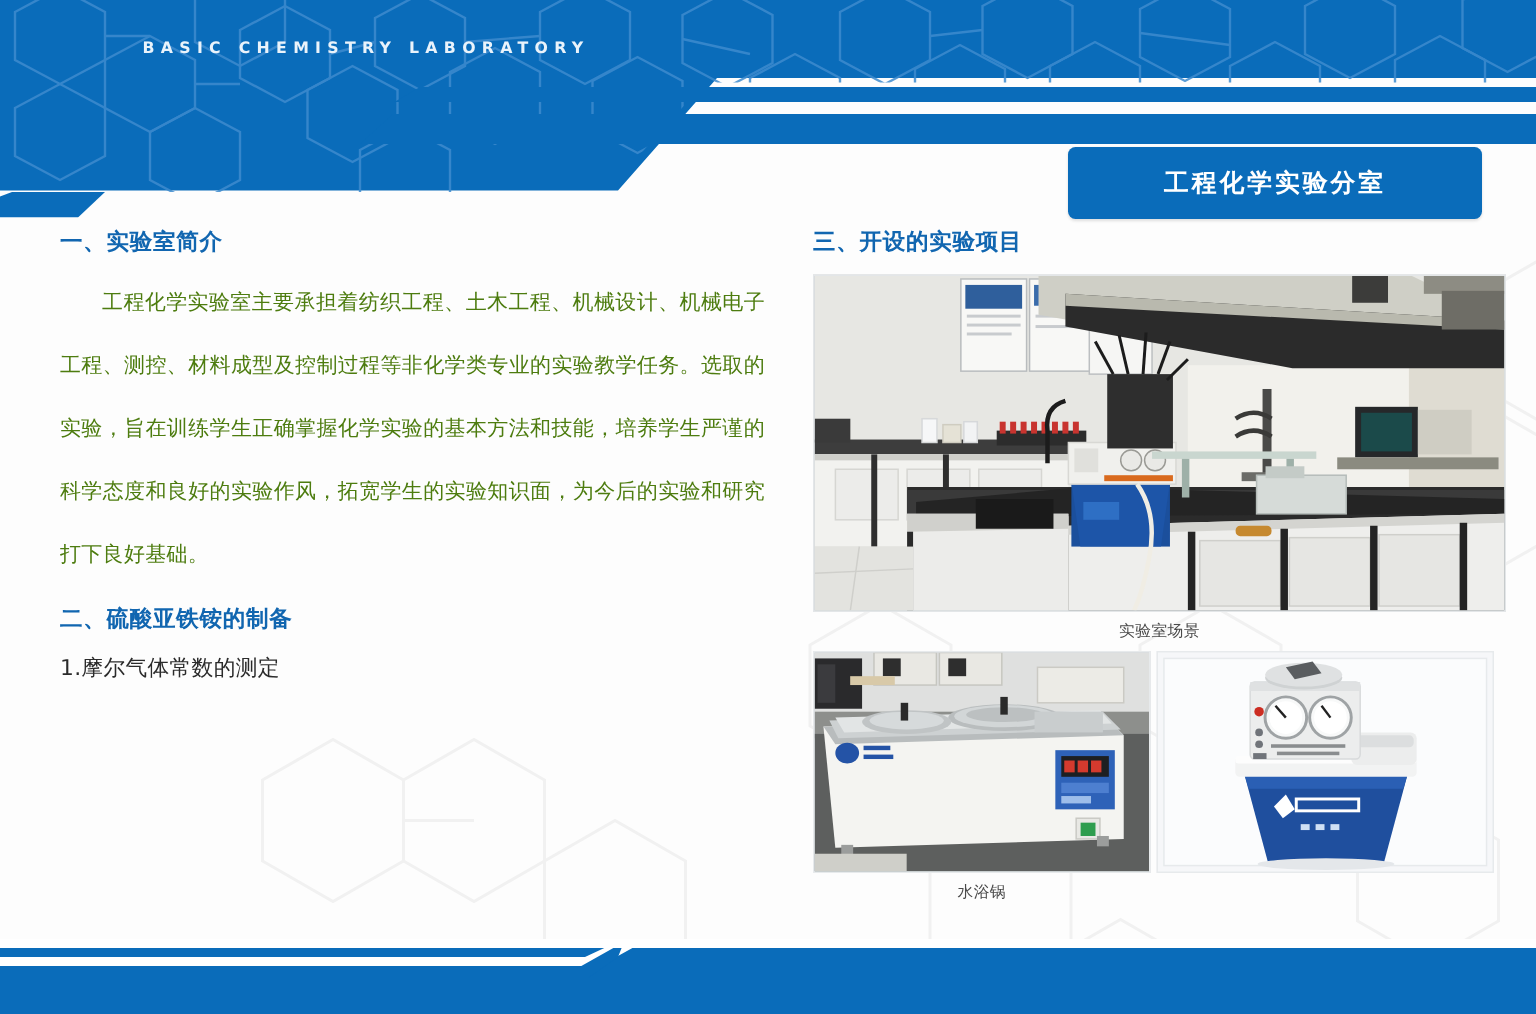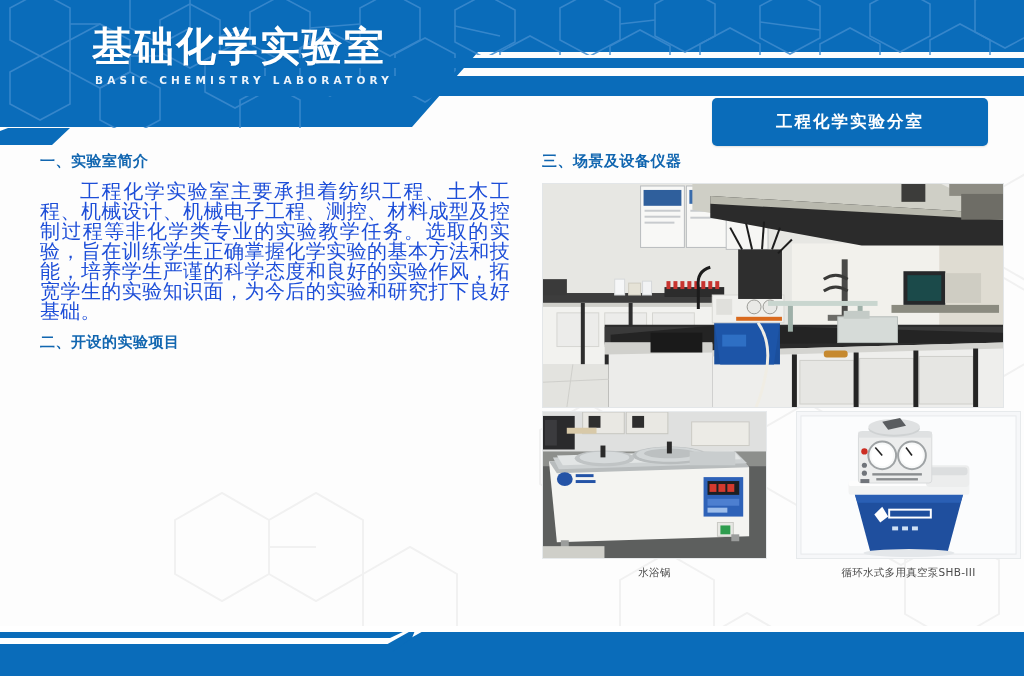--- a/index.html
+++ b/index.html
@@ -98,23 +98,23 @@
     color: #1166b0;
     font-size: 15px;
     font-weight: bold;
     letter-spacing: 0.5px;
     line-height: 22px;
     margin-bottom: 9px;
   }
   .sec-head.right { margin-bottom: 11px; }
 
   .body-par {
-    color: #1d4ed8;
-    font-size: 20px;
-    line-height: 20px;
+    color: #4d7c0f;
+    font-size: 14px;
+    line-height: 42px;
     text-indent: 2em;
     text-align: justify;
     letter-spacing: 0.2px;
   }
 
   .list-intro {
     color: #2b2b2b;
     font-size: 14.5px;
     line-height: 28px;
     letter-spacing: 0.2px;
@@ -138,21 +138,21 @@
   .caption {
     text-align: center;
     font-size: 10.5px;
     color: #4a4a4a;
     line-height: 20px;
     margin-top: 3px;
     letter-spacing: 0.3px;
   }
   .photo-row {
     display: flex;
-    gap: 29px;
+    gap: 4px;
     margin-top: 3px;
   }
   .photo-small {
     width: 225px; height: 148px;
     position: relative;
     overflow: hidden;
     background: #d2d5d8;
     border: 1px solid #e7eaec;
   }
   .photo-small.pump { background: #f4f6f8; }
@@ -234,39 +234,39 @@
         <line x1="620" y1="24" x2="655" y2="20"></line>
         <line x1="760" y1="22" x2="820" y2="30"></line>
       </g>
 
       <path d="M280,58 H1024 V68 H263 Z" fill="#0a6cba"></path>
       <path d="M262,76 H1024 V96 H240 Z" fill="#0a6cba"></path>
       <path d="M8,128 H70 L52,145 H0 V131 Z" fill="#0a6cba"></path>
     </svg>
 
     <div class="title-block">
-      <div class="title-cn">基础化学实验室</div>
       <div class="title-en">BASIC CHEMISTRY LABORATORY</div>
     </div>
   </div>
 
   <div class="badge">工程化学实验分室</div>
 
   <div class="content">
 
     <div class="col-left">
       <div class="sec-head">一、实验室简介</div>
       <div class="body-par">工程化学实验室主要承担着纺织工程、土木工程、机械设计、机械电子工程、测控、材料成型及控制过程等非化学类专业的实验教学任务。选取的实验，旨在训练学生正确掌握化学实验的基本方法和技能，培养学生严谨的科学态度和良好的实验作风，拓宽学生的实验知识面，为今后的实验和研究打下良好基础。</div>
 
       <div class="gap-2"></div>
-      <div class="sec-head">二、开设的实验项目</div>
+      <div class="sec-head">二、硫酸亚铁铵的制备</div>
+      <div class="list-item">1.摩尔气体常数的测定</div>
     </div>
 
     <div class="col-right">
-      <div class="sec-head right">三、场景及设备仪器</div>
+      <div class="sec-head right">三、开设的实验项目</div>
 
       <div class="photo-main">
         <svg viewBox="0 0 462 225" preserveAspectRatio="none" style="width:100%;height:100%;display:block">
 
           <rect x="0" y="0" width="462" height="225" fill="#dcdcd8"></rect>
           <rect x="0" y="0" width="462" height="150" fill="#e7e7e3"></rect>
 
           <rect x="250" y="60" width="150" height="85" fill="#f2f1ec"></rect>
           <rect x="398" y="55" width="64" height="95" fill="#dfdcd2"></rect>
 
@@ -375,20 +375,21 @@
           <rect x="302" y="128" width="26" height="8" fill="#c4cbc7"></rect>
 
           <rect x="362" y="88" width="42" height="34" fill="#26282a"></rect>
           <rect x="366" y="92" width="34" height="26" fill="#1b4a4a"></rect>
           <rect x="404" y="90" width="36" height="30" fill="#cfcdc3"></rect>
           <rect x="350" y="122" width="108" height="8" fill="#8b8b80"></rect>
 
           <rect x="282" y="168" width="24" height="7" rx="3" fill="#c6892f"></rect>
         </svg>
       </div>
+      <div class="caption">实验室场景</div>
 
       <div class="photo-row">
 
         <div class="ps-wrap">
           <div class="photo-small">
             <svg viewBox="0 0 225 148" preserveAspectRatio="none" style="width:100%;height:100%;display:block">
               <rect x="0" y="0" width="225" height="148" fill="#cfd2d4"></rect>
               <rect x="0" y="0" width="225" height="60" fill="#dfe0df"></rect>
 
               <rect x="40" y="0" width="42" height="22" fill="#e9e8e3" stroke="#c6c6c0"></rect>
@@ -484,21 +485,20 @@
               <polygon points="78,104 86,96 92,106 84,112" fill="#ffffff"></polygon>
               <rect x="92" y="98" width="44" height="10" fill="#ffffff"></rect>
               <rect x="94" y="100" width="40" height="6" fill="#1f4f9e"></rect>
               <rect x="96" y="116" width="6" height="4" fill="#cfe0f4"></rect>
               <rect x="106" y="116" width="6" height="4" fill="#cfe0f4"></rect>
               <rect x="116" y="116" width="6" height="4" fill="#cfe0f4"></rect>
 
               <ellipse cx="113" cy="143" rx="46" ry="4" fill="#e4e7ea"></ellipse>
             </svg>
           </div>
-          <div class="caption">循环水式多用真空泵SHB-III</div>
         </div>
 
       </div>
     </div>
   </div>
 
   <div class="footer">
     <svg viewBox="0 0 1024 50" preserveAspectRatio="none" style="width:1024px;height:50px;display:block">
       <path d="M0,6 H1024 V50 H0 Z" fill="#0a6cba"></path>
       <path d="M0,12 H390 L420,-2 H436 L400,18 H0 Z" fill="#ffffff"></path>

